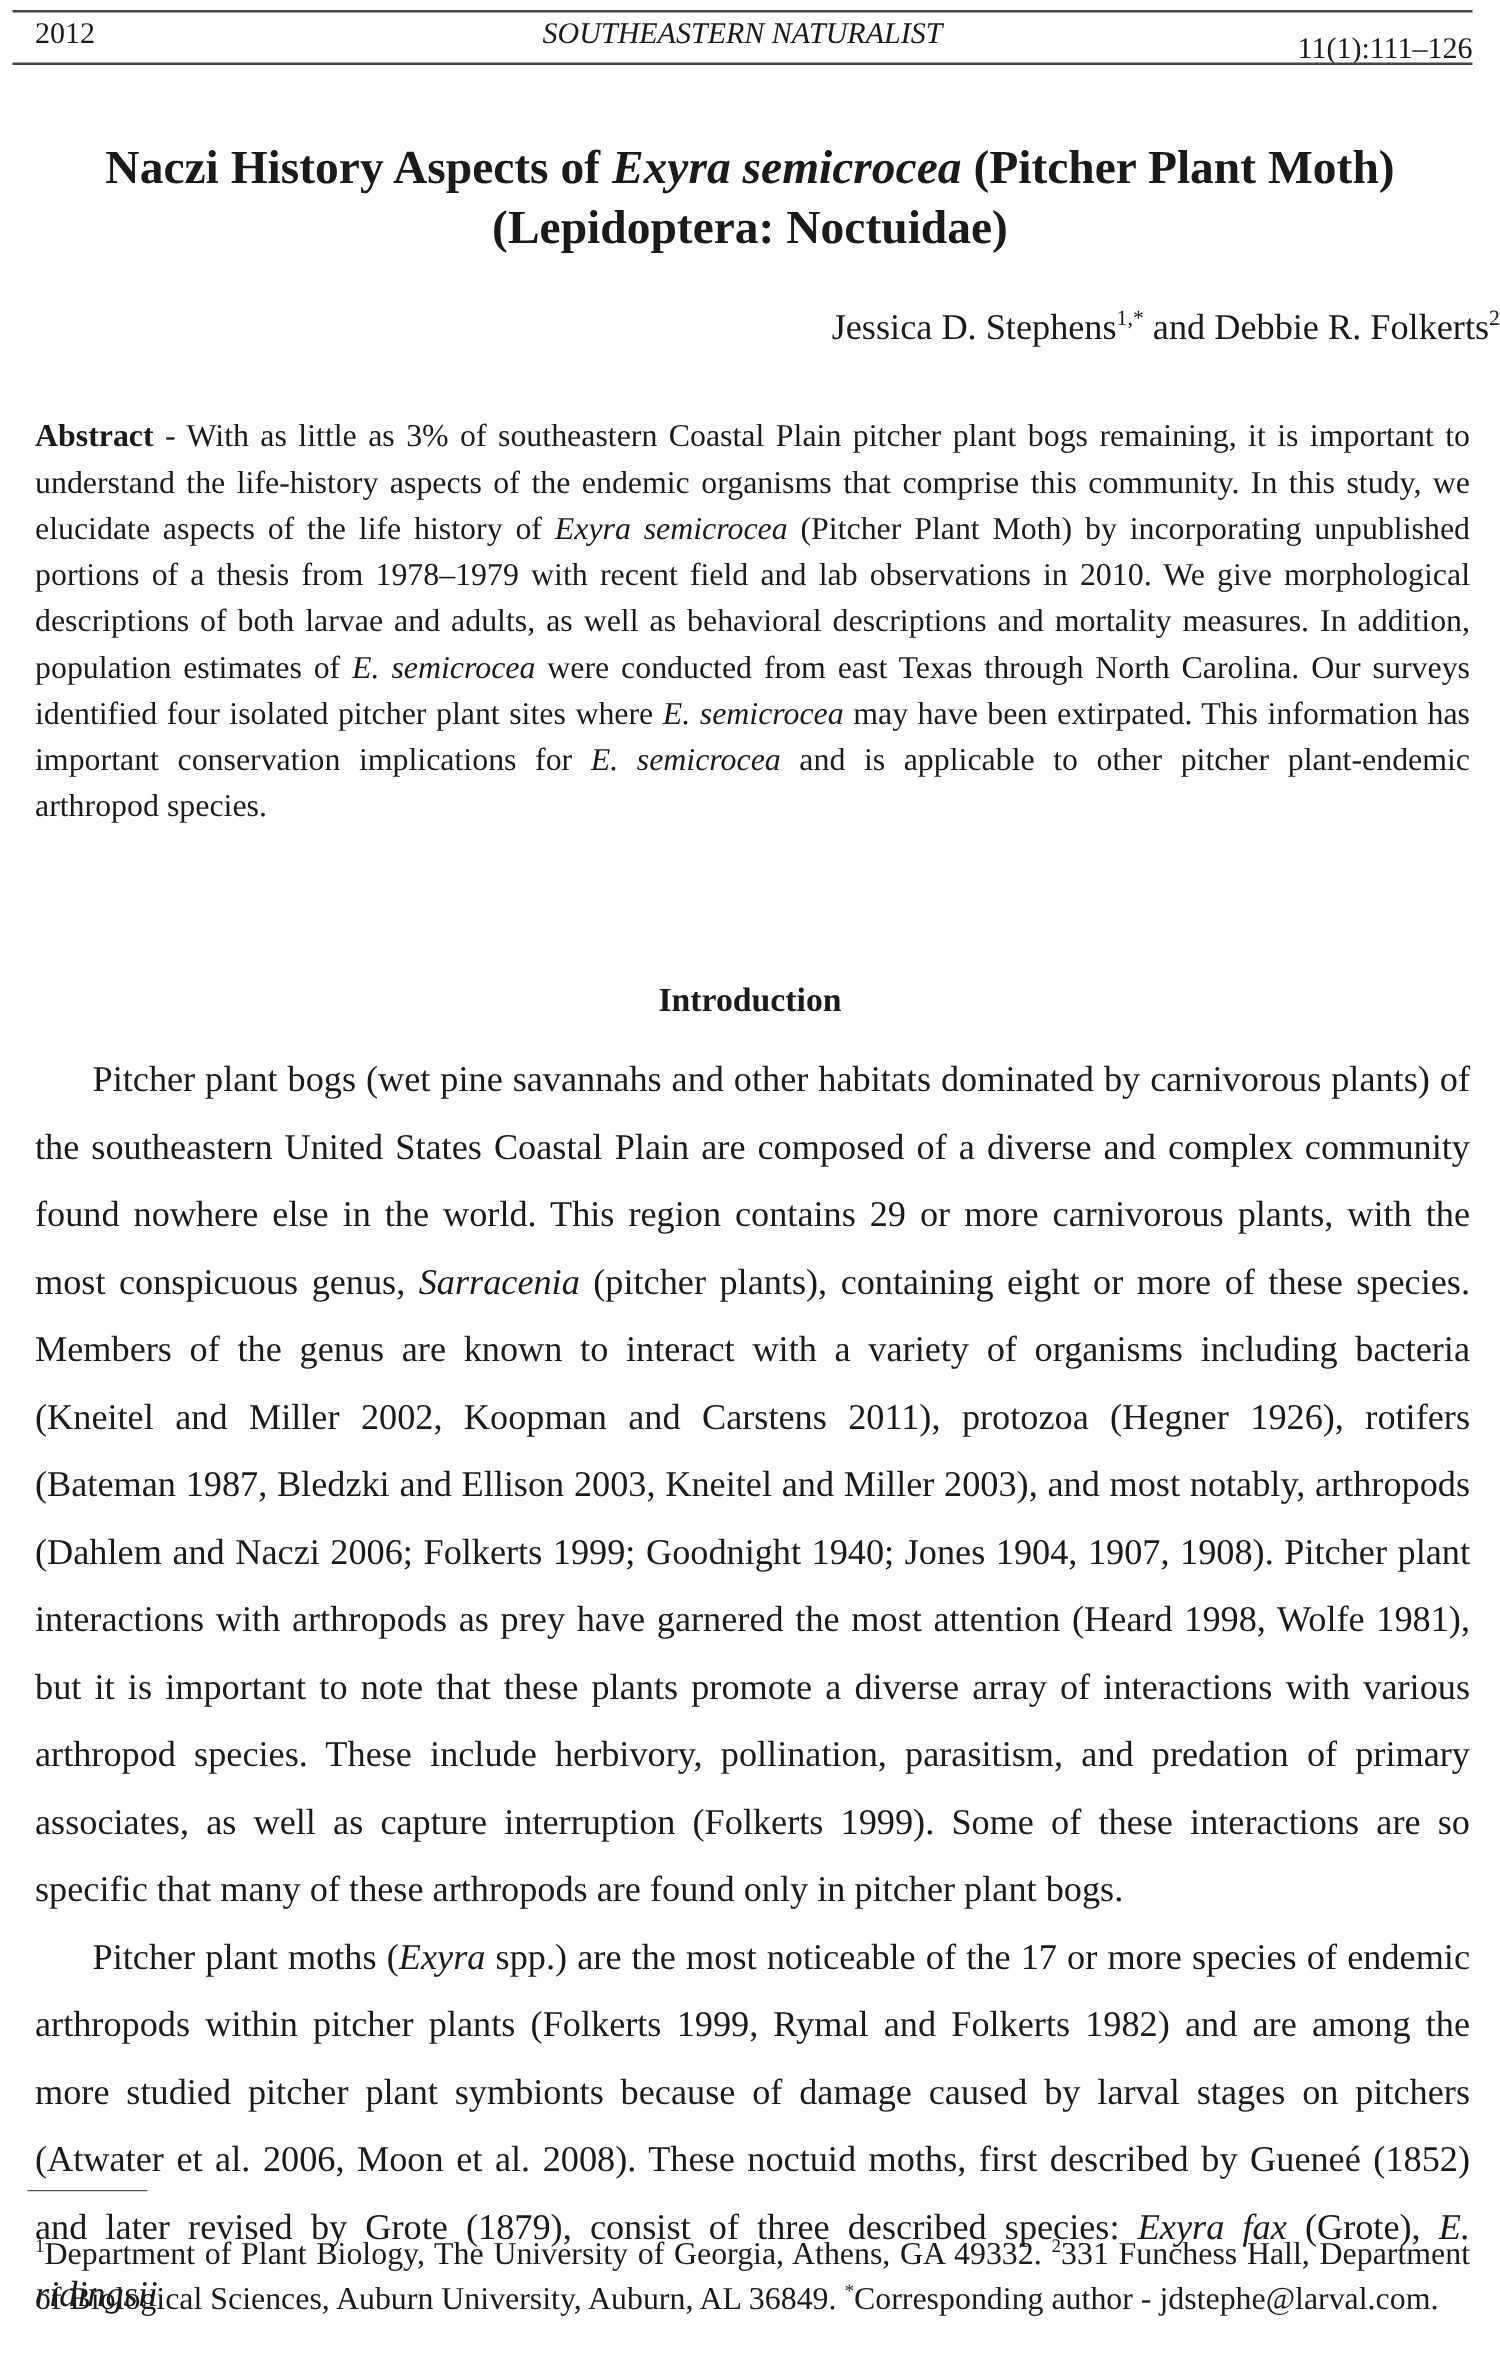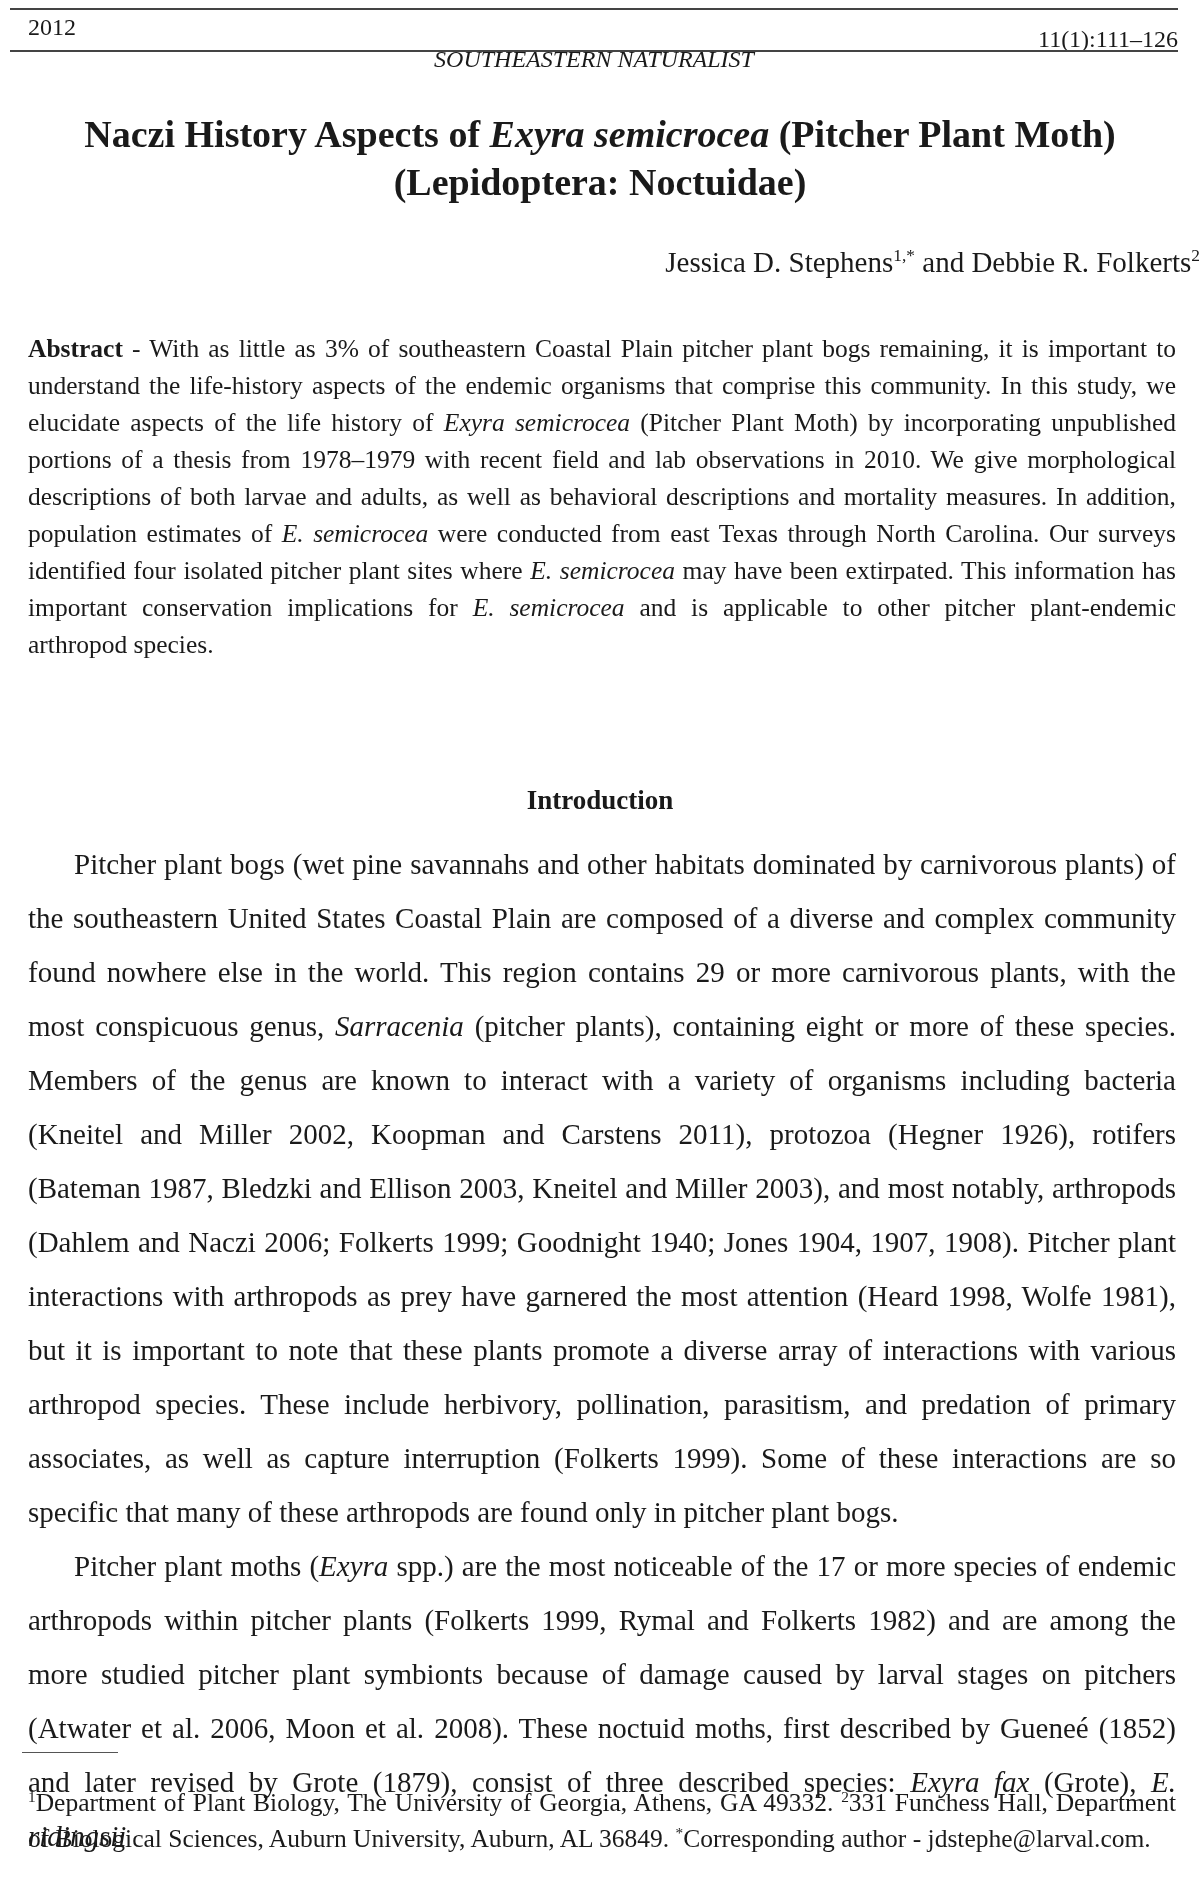--- a/index.html
+++ b/index.html
@@ -1,21 +1,21 @@
 <!DOCTYPE html>
 <html><head>
 <meta charset="utf-8">
 <style>
   html, body { margin: 0; padding: 0; background: #ffffff; }
   body { width: 1200px; height: 1882px; position: relative; overflow: hidden; color: #1a1a1a; font-family: "Liberation Serif", "DejaVu Serif", serif; }
   .page { position: absolute; left: 0; top: 0; width: 1200px; height: 1474px; }
   .rule { position: absolute; left: 10px; width: 1168px; height: 2px; background: #444; }
   .header-row { position: absolute; left: 10px; top: 8px; width: 1168px; height: 40px; font-size: 24px; }
   .header-row .left { position: absolute; left: 18px; top: 6px; }
-  .header-row .center { position: absolute; left: 0; right: 0; top: 6px; text-align: center; font-style: italic; margin-top: 32px; }
+  .header-row .center { position: absolute; left: 0; right: 0; top: 6px; text-align: center; font-style: italic; }
   .header-row .right { position: absolute; right: 0; top: 18px; }
   .title { position: absolute; left: 40px; width: 1120px; top: 110px; text-align: center; font-weight: bold; font-size: 38px; line-height: 48px; }
   .authors { position: absolute; left: 0; width: 1200px; top: 246px; text-align: right; font-size: 29px; }
   sup { font-size: 60%; vertical-align: super; line-height: 0; }
   .block { position: absolute; left: 28px; width: 1148px; text-align: justify; }
   .abstract { top: 330px; font-size: 25.5px; line-height: 37px; }
   .heading { position: absolute; left: 0; width: 1200px; top: 785px; text-align: center; font-weight: bold; font-size: 27px; }
   .body { top: 837px; font-size: 29px; line-height: 54px; }
   .body p { margin: 0; text-indent: 46px; }
   .fn-rule { position: absolute; left: 22px; top: 1752px; width: 96px; height: 1px; background: #555; }

